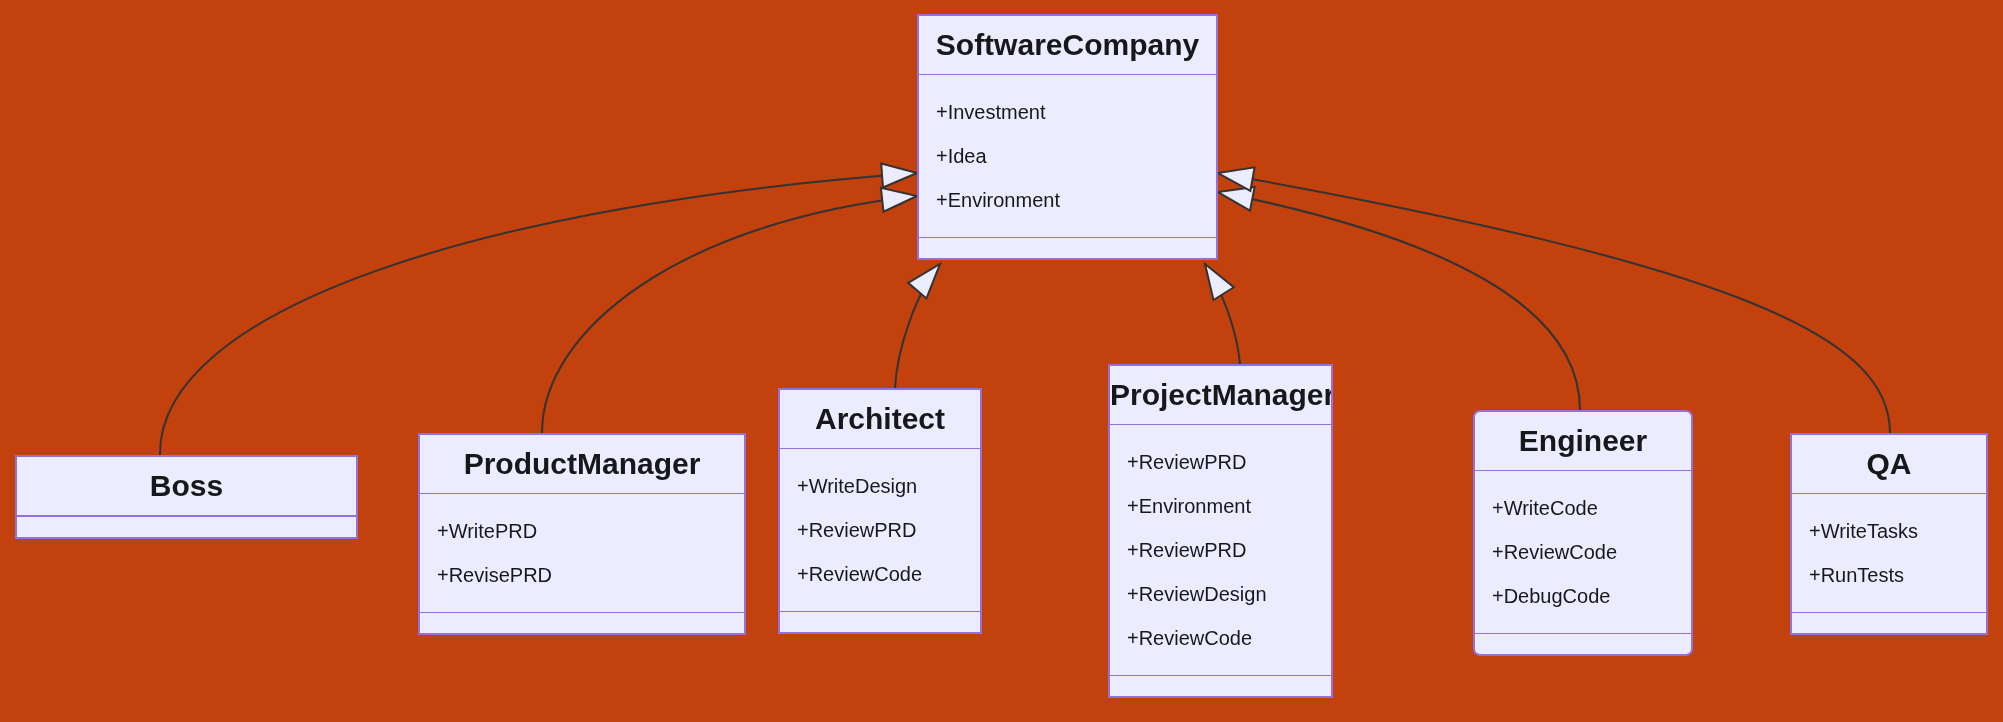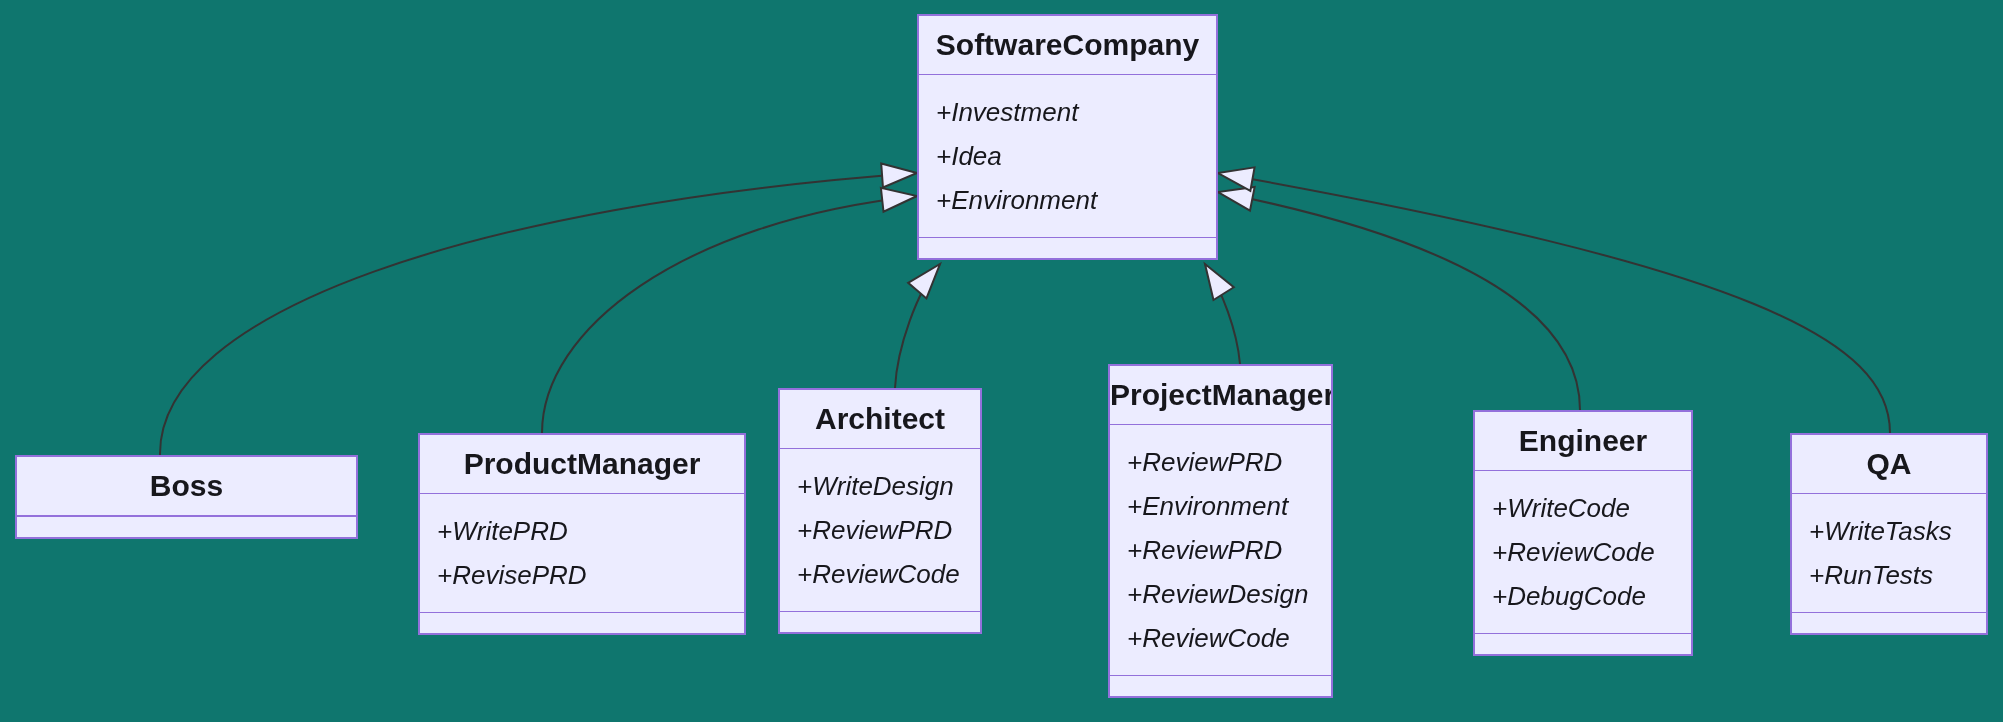--- a/index.html
+++ b/index.html
@@ -4,21 +4,21 @@
 <style>
   html, body {
     margin: 0;
     padding: 0;
     background: #ffffff;
   }
   #canvas {
     position: relative;
     width: 2003px;
     height: 722px;
-    background: #0f766e;
+    background: #c2410c;
     overflow: hidden;
     font-family: "Liberation Sans", sans-serif;
   }
   #edges {
     position: absolute;
     left: 0;
     top: 0;
     width: 2003px;
     height: 722px;
   }
@@ -34,38 +34,37 @@
     line-height: 58px;
     text-align: center;
     font-weight: bold;
     font-size: 30px;
     border-bottom: 1.5px solid #9370DB;
     white-space: nowrap;
     overflow: hidden;
   }
   .uml-attrs {
     padding: 15px 6px 15px 17px;
-    font-size: 26px;
-    font-style: italic;
+    font-size: 20px;
   }
   .uml-member {
     line-height: 44px;
     white-space: nowrap;
   }
   .uml-methods {
     border-top: 1.5px solid #9370DB;
     height: 20px;
   }
   
   #cls-company { left: 917px;  top: 14px;  width: 301px; }
   #cls-boss    { left: 15px;   top: 455px; width: 343px; }
   #cls-pm      { left: 418px;  top: 433px; width: 328px; }
   #cls-arch    { left: 778px;  top: 388px; width: 204px; }
   #cls-projm   { left: 1108px; top: 364px; width: 225px; }
-  #cls-eng     { left: 1473px; top: 410px; width: 220px; }
+  #cls-eng     { left: 1473px; top: 410px; width: 220px; border-radius: 7px; }
   #cls-qa      { left: 1790px; top: 433px; width: 198px; }
   .edge {
     fill: none;
     stroke: #333333;
     stroke-width: 2px;
   }
 </style>
 </head>
 <body>
 

